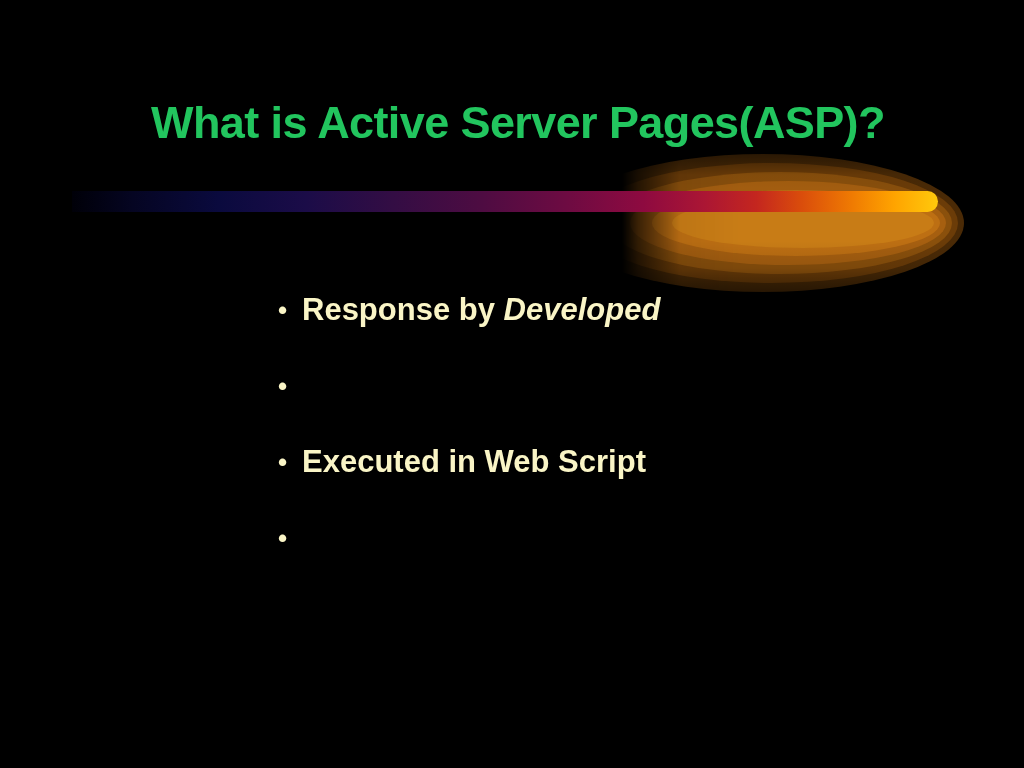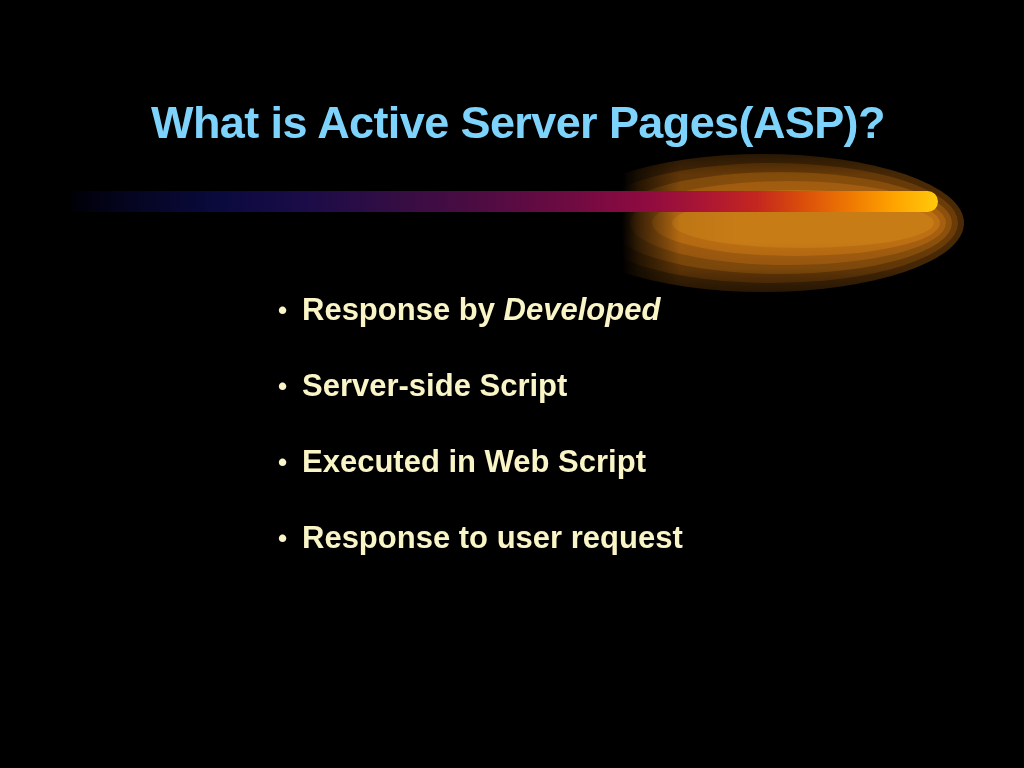--- a/index.html
+++ b/index.html
@@ -95,21 +95,21 @@
       #ffc90c 100%);
   }
 
   
   .title {
     position: absolute;
     left: 78px;
     top: 96px;
     width: 880px;
     text-align: center;
-    color: #7dd3fc;
+    color: #22c55e;
     font-family: "Liberation Sans", sans-serif;
     font-weight: bold;
     font-size: 45px;
     letter-spacing: -0.6px;
     line-height: 54px;
     white-space: nowrap;
     text-shadow: 2px 2px 2px rgba(0,0,0,0.85);
   }
 
   
@@ -171,27 +171,25 @@
 
   <div class="body">
 
     <div class="bullet-row">
       <span class="bullet-dot">•</span>
       <span class="bullet-text"><span>Response by </span><span class="em">Developed</span></span>
     </div>
 
     <div class="bullet-row">
       <span class="bullet-dot">•</span>
-      <span class="bullet-text"><span>Server-side Script</span><span class="em"></span></span>
     </div>
 
     <div class="bullet-row">
       <span class="bullet-dot">•</span>
       <span class="bullet-text"><span>Executed in Web Script</span><span class="em"></span></span>
     </div>
 
     <div class="bullet-row">
       <span class="bullet-dot">•</span>
-      <span class="bullet-text"><span>Response to user request</span><span class="em"></span></span>
     </div>
 
   </div>
 </div>
 
 </body></html>

